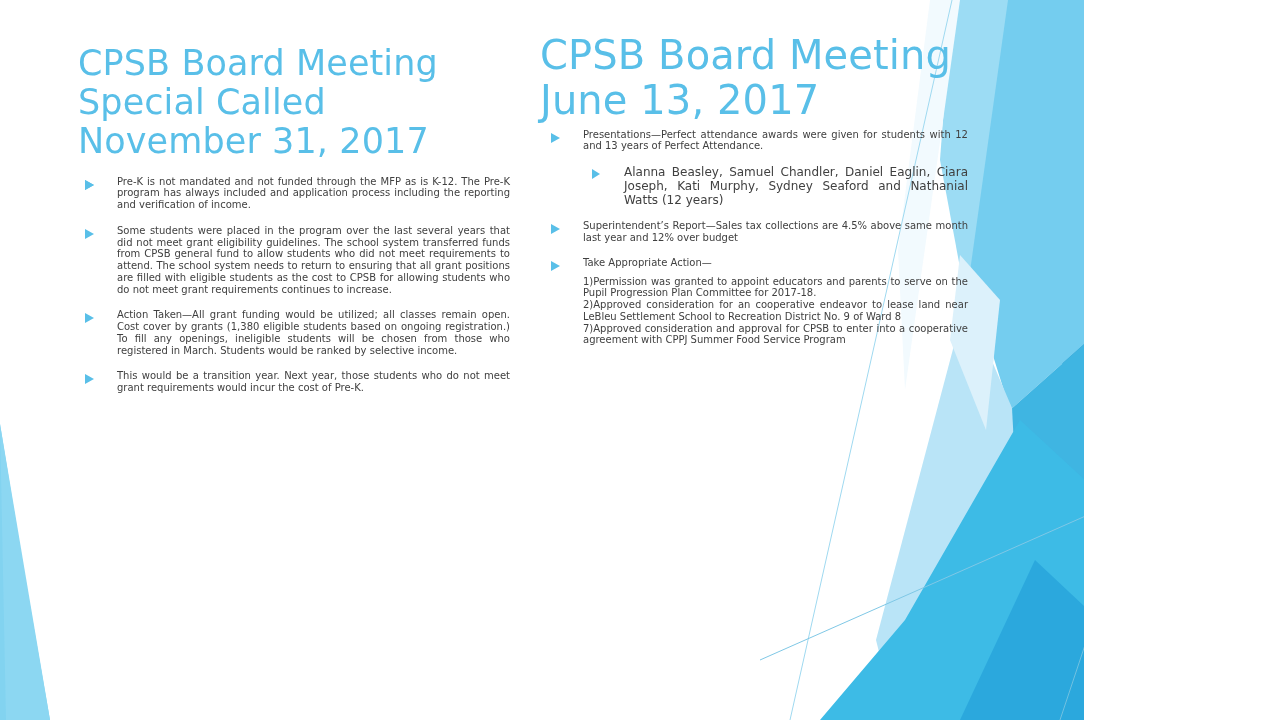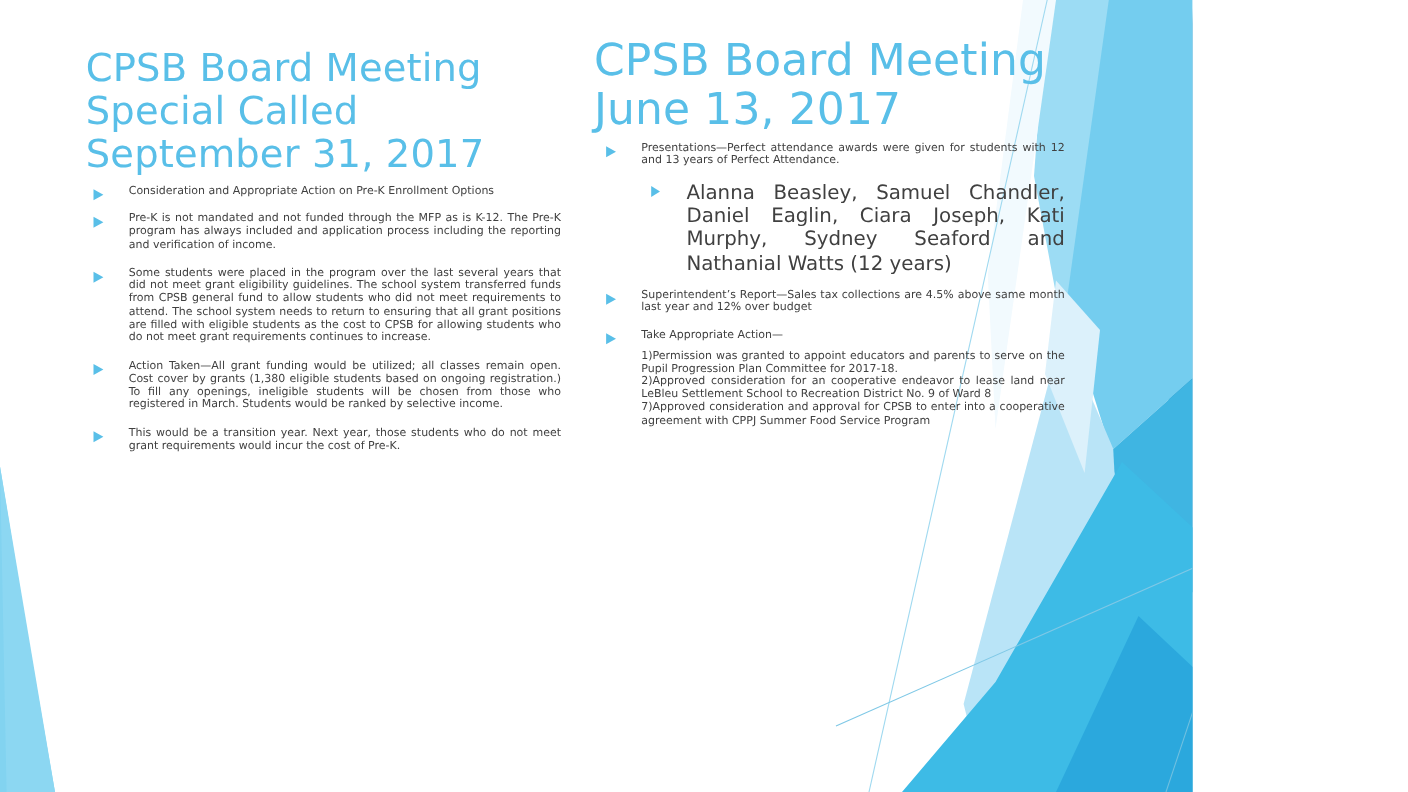--- a/index.html
+++ b/index.html
@@ -69,21 +69,21 @@
     display: block;
     color: #404040;
     font-size: 10px;
     line-height: 1.175;
     margin: 0 0 14px 0;
     padding-left: 47px;
     text-align: justify;
     text-justify: inter-word;
   }
   .bullet-item.level-2 {
-    font-size: 18px;
+    font-size: 12px;
     padding-left: 88px;
     margin-bottom: 14px;
   }
   .bullet-item.no-marker {
     margin-top: -6px;
   }
   .bullet-marker {
     position: absolute;
     left: 15px;
     top: 4px;
@@ -145,27 +145,26 @@
 
     <line x1="952" y1="0" x2="790" y2="720" stroke="#9FD9F0" stroke-width="1"></line>
     <line x1="760" y1="660" x2="1280" y2="430" stroke="#7FC8E6" stroke-width="1"></line>
     <line x1="1100" y1="600" x2="1060" y2="720" stroke="#6FC0E0" stroke-width="1"></line>
   </svg>
 
   <div id="left-column" class="column">
     <h1 class="slide-title">
       <span class="title-line">CPSB Board Meeting</span>
       <span class="title-line">Special Called</span>
-      <span class="title-line">September 31, 2017</span>
+      <span class="title-line">November 31, 2017</span>
     </h1>
 
     <div class="bullet-list left-bullets">
       <div class="bullet-item level-1">
         <span class="bullet-marker"></span>
-        <span class="bullet-text">Consideration and Appropriate Action on Pre-K Enrollment Options</span>
       </div>
       <div class="bullet-item level-1">
         <span class="bullet-marker"></span>
         <span class="bullet-text">Pre-K is not mandated and not funded through the MFP as is K-12. The Pre-K program has always included and application process including the reporting and verification of income.</span>
       </div>
       <div class="bullet-item level-1">
         <span class="bullet-marker"></span>
         <span class="bullet-text">Some students were placed in the program over the last several years that did not meet grant eligibility guidelines. The school system transferred funds from CPSB general fund to allow students who did not meet requirements to attend. The school system needs to return to ensuring that all grant positions are filled with eligible students as the cost to CPSB for allowing students who do not meet grant requirements continues to increase.</span>
       </div>
       <div class="bullet-item level-1">

